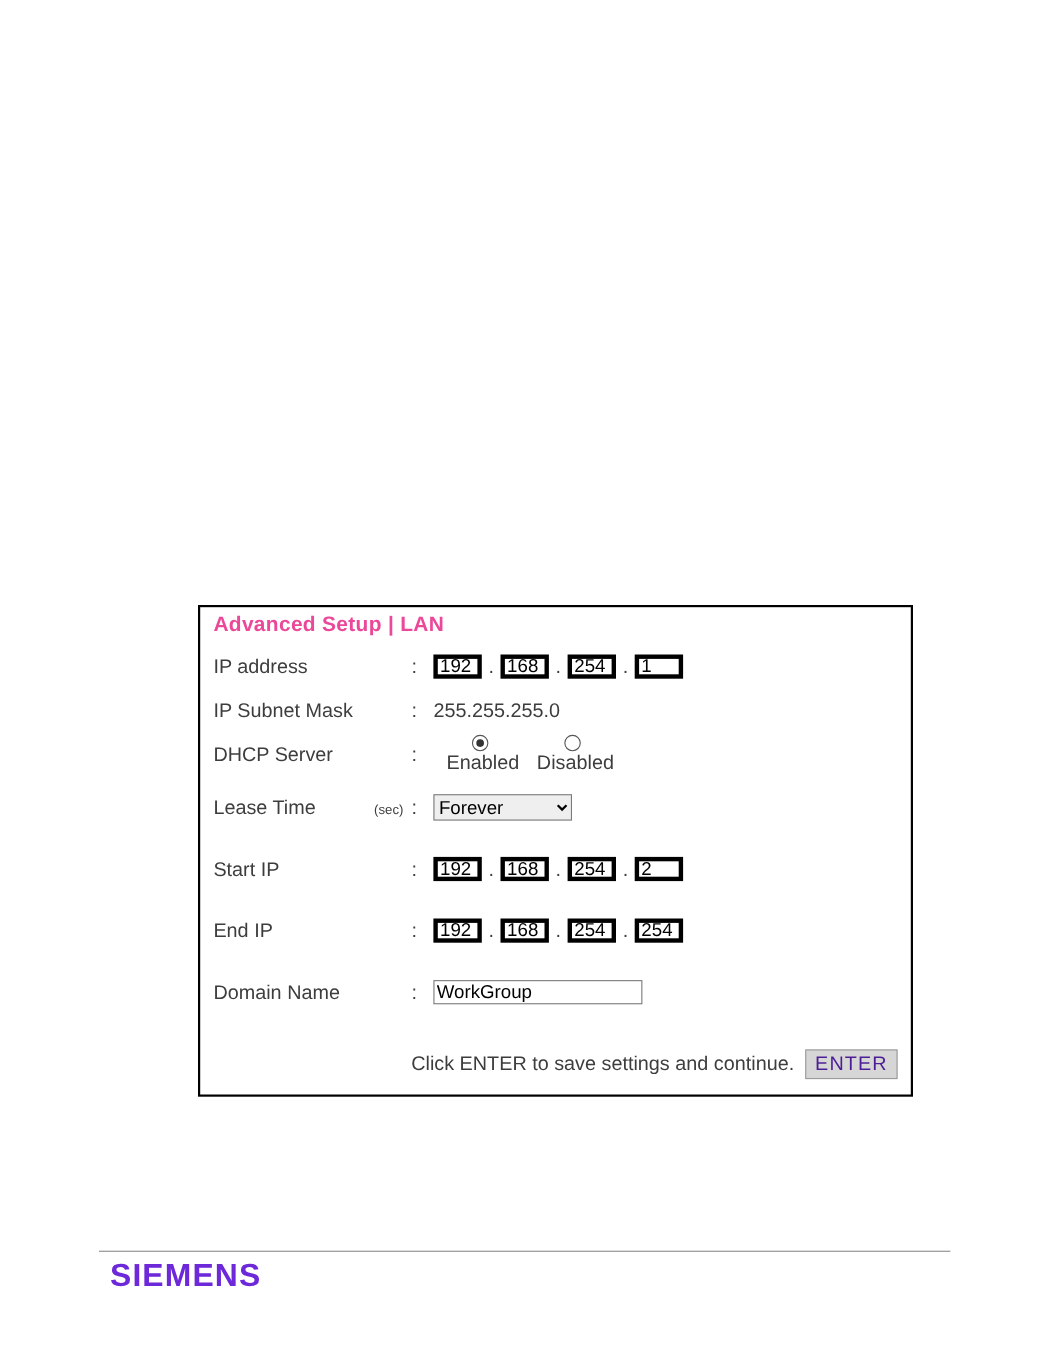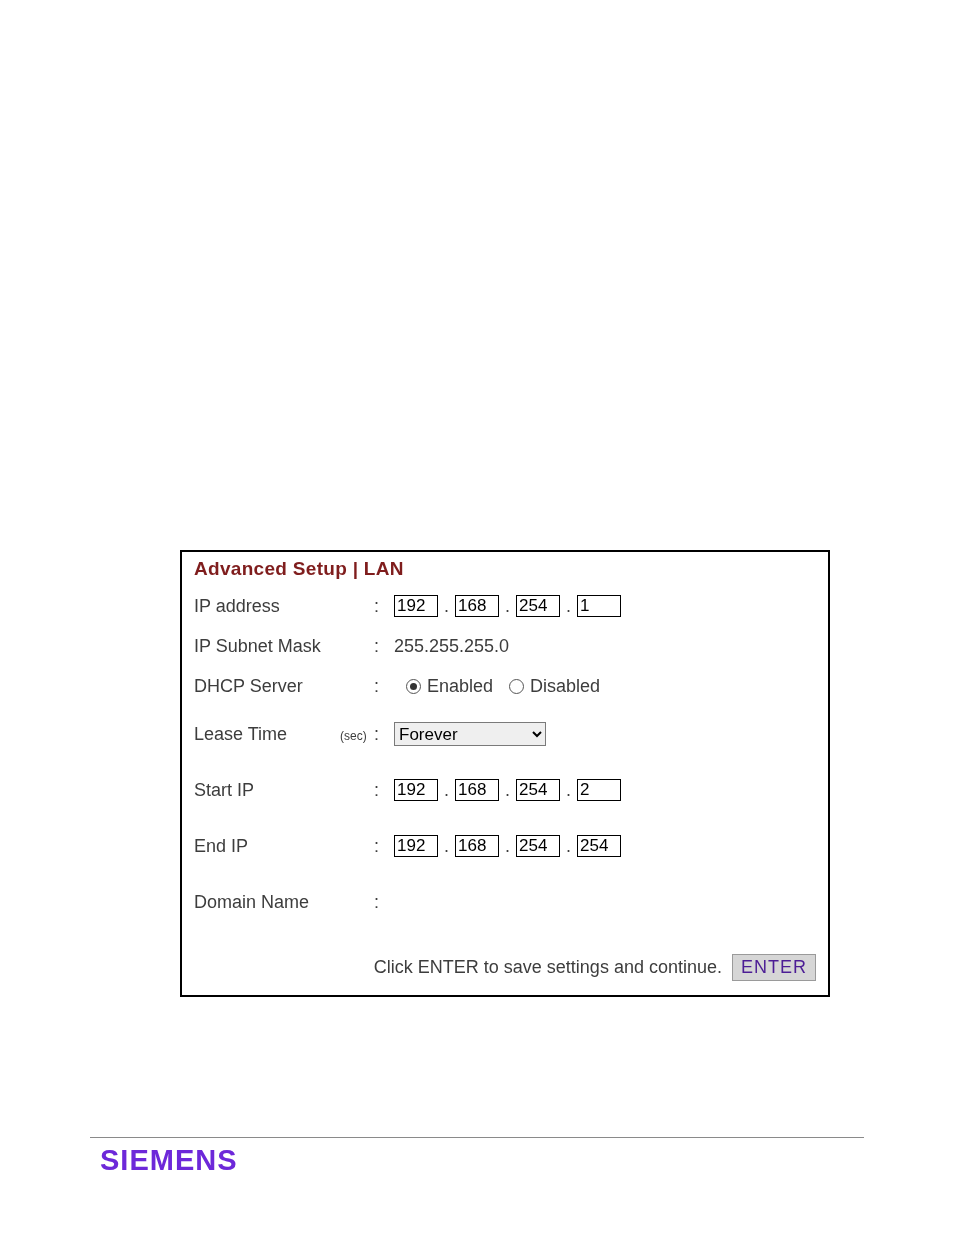--- a/index.html
+++ b/index.html
@@ -15,21 +15,21 @@
   .panel {
     position: absolute;
     left: 180px;
     top: 550px;
     width: 650px;
     border: 2px solid #000;
     box-sizing: border-box;
     padding: 6px 12px 14px 12px;
   }
   .panel-title {
-    color: #7f1d1d;
+    color: #ec4899;
     font-weight: bold;
     font-size: 19px;
     margin-bottom: 6px;
     letter-spacing: 0.3px;
   }
   .row {
     display: flex;
     align-items: center;
     min-height: 40px;
   }
@@ -49,42 +49,42 @@
     align-items: center;
     gap: 4px;
   }
   .small-sub { font-size: 12px; margin-left: 48px; }
   input.octet {
     width: 44px;
     height: 22px;
     font-family: Arial, Helvetica, sans-serif;
     font-size: 17px;
     padding: 0 2px;
-    border: 1px solid #000000;
+    border: 4px solid #000000;
     background: #fff;
     box-sizing: border-box;
   }
   .dot { padding: 0 2px; }
-  .radio-wrap { display: inline-flex; align-items: center; margin-right: 12px; }
+  .radio-wrap { display: inline-flex; align-items: center; margin-right: 12px; flex-direction: column; }
   .radio-dot {
     width: 13px; height: 13px;
     border: 1px solid #555;
     border-radius: 50%;
     display: inline-flex;
     align-items: center; justify-content: center;
     margin-right: 6px;
     background: #fff;
   }
   .radio-dot .inner {
     width: 7px; height: 7px;
     border-radius: 50%;
     background: #333;
   }
   select.lease {
-    width: 152px;
+    width: 126px;
     height: 24px;
     font-size: 17px;
     font-family: Arial, Helvetica, sans-serif;
     border: 1px solid #7a7a7a;
     background: #efefef;
   }
   input.domain {
     width: 190px;
     height: 22px;
     font-size: 17px;
@@ -212,20 +212,23 @@
       <span class="dot">.</span>
       <input class="octet" value="254" style="">
       <span class="dot">.</span>
       <input class="octet" value="254" style="">
     </div>
   </div>
 
   <div class="row tall">
     <div class="label-col">Domain Name</div>
     <div class="colon-col">:</div>
+    <div class="value-col">
+      <input class="domain" value="WorkGroup" style="">
+    </div>
   </div>
 
   <div class="footer-row">
     <span>Click ENTER to save settings and continue.</span>
     <button class="enter-btn">ENTER</button>
   </div>
 </div>
 
 <hr class="page-rule">
 <div class="brand">SIEMENS</div>

